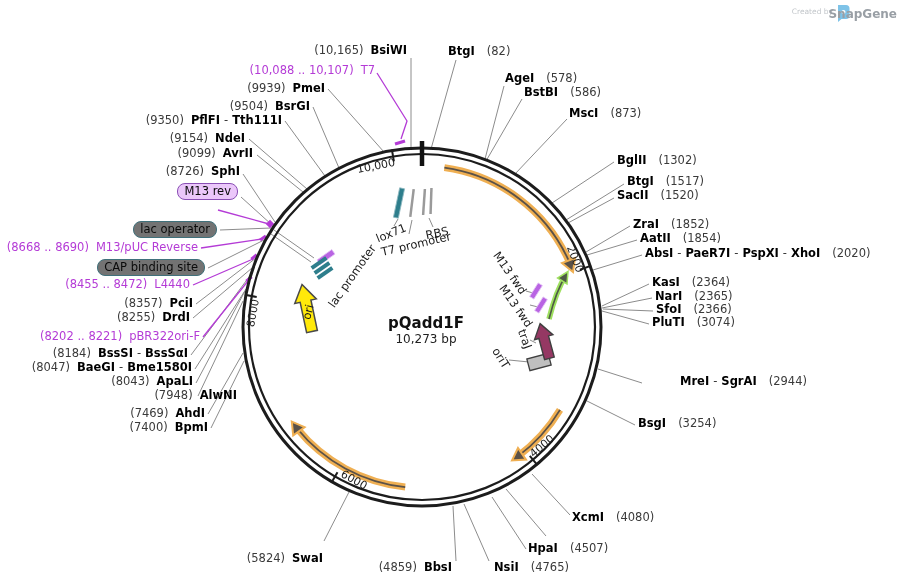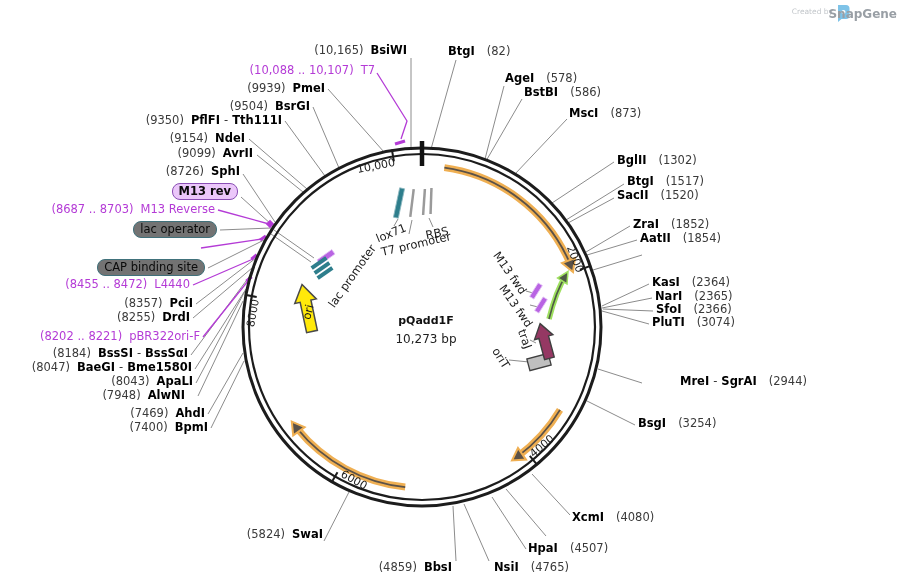--- a/index.html
+++ b/index.html
@@ -9,26 +9,26 @@
   .lbl{position:absolute;white-space:nowrap;font-size:11.5px;line-height:13px;color:#000;}
   .lbl .nm{font-weight:bold;color:#000;}
   .lbl .ps{color:#3a3a3a;}
   .lbl .sep{color:#3a3a3a;margin:0 4px;}
   .lbl .psr{margin-left:12px;}
   .lbl .psl{margin-right:7px;}
   .lbl.primer .nm,.lbl.primer .ps{color:#b43bd6;font-weight:normal;margin-top:30px;}
   .boxlbl{position:absolute;white-space:nowrap;font-size:11.5px;line-height:15px;
           padding:0 6px;border-radius:8px;color:#0a0a0a;}
   .bteal{background:#737373;border:1.2px solid #40717b;}
-  .bpurple{background:#ebc7fa;border:1.2px solid #8a4fb5;font-weight:bold;}
+  .bpurple{background:#ebc7fa;border:1.2px solid #8a4fb5;}
   .rot{position:absolute;white-space:nowrap;font-size:11.5px;color:#1a1a1a;
        transform-origin:center;}
   .tickno{position:absolute;white-space:nowrap;font-size:11px;color:#1c1c1c;transform-origin:center;}
   .title{position:absolute;left:426px;top:314px;transform:translateX(-50%);
-         font-size:11px;font-weight:bold;color:#111;}
+         font-size:15px;font-weight:bold;color:#111;}
   .subtitle{position:absolute;left:426px;top:332px;transform:translateX(-50%);
             font-size:12px;color:#222;}
   .wm{position:absolute;top:7px;white-space:nowrap;}
   .wm-created{right:72px;font-size:7.5px;color:#c2c6ca;}
   .wm-brand{right:8px;font-size:12px;font-weight:bold;color:#999fa5;text-align:right;}
 </style>
 </head>
 <body>
 
 <div id="stage">
@@ -184,49 +184,50 @@
 
 <div class="lbl" style="left:448px;top:45px"><span class="nm">BtgI</span><span class="ps psr">(82)</span></div>
 <div class="lbl" style="left:505px;top:72px"><span class="nm">AgeI</span><span class="ps psr">(578)</span></div>
 <div class="lbl" style="left:524px;top:86px"><span class="nm">BstBI</span><span class="ps psr">(586)</span></div>
 <div class="lbl" style="left:569px;top:107px"><span class="nm">MscI</span><span class="ps psr">(873)</span></div>
 <div class="lbl" style="left:617px;top:154px"><span class="nm">BglII</span><span class="ps psr">(1302)</span></div>
 <div class="lbl" style="left:627px;top:175px"><span class="nm">BtgI</span><span class="ps psr">(1517)</span></div>
 <div class="lbl" style="left:617px;top:189px"><span class="nm">SacII</span><span class="ps psr">(1520)</span></div>
 <div class="lbl" style="left:633px;top:218px"><span class="nm">ZraI</span><span class="ps psr">(1852)</span></div>
 <div class="lbl" style="left:640px;top:232px"><span class="nm">AatII</span><span class="ps psr">(1854)</span></div>
+<div class="lbl" style="left:645px;top:247px"><span class="nm">AbsI</span><span class="sep">-</span><span class="nm">PaeR7I</span><span class="sep">-</span><span class="nm">PspXI</span><span class="sep">-</span><span class="nm">XhoI</span><span class="ps psr">(2020)</span></div>
 <div class="lbl" style="left:652px;top:276px"><span class="nm">KasI</span><span class="ps psr">(2364)</span></div>
 <div class="lbl" style="left:655px;top:290px"><span class="nm">NarI</span><span class="ps psr">(2365)</span></div>
 <div class="lbl" style="left:656px;top:303px"><span class="nm">SfoI</span><span class="ps psr">(2366)</span></div>
 <div class="lbl" style="left:652px;top:316px"><span class="nm">PluTI</span><span class="ps psr">(3074)</span></div>
 <div class="lbl" style="left:680px;top:375px"><span class="nm">MreI</span><span class="sep">-</span><span class="nm">SgrAI</span><span class="ps psr">(2944)</span></div>
 <div class="lbl" style="left:638px;top:417px"><span class="nm">BsgI</span><span class="ps psr">(3254)</span></div>
 <div class="lbl" style="left:572px;top:511px"><span class="nm">XcmI</span><span class="ps psr">(4080)</span></div>
 <div class="lbl" style="left:528px;top:542px"><span class="nm">HpaI</span><span class="ps psr">(4507)</span></div>
 <div class="lbl" style="left:494px;top:561px"><span class="nm">NsiI</span><span class="ps psr">(4765)</span></div>
 
 <div class="lbl" style="right:498px;top:44px"><span class="ps psl">(10,165)</span><span class="nm">BsiWI</span></div>
 <div class="lbl primer" style="right:530px;top:64px"><span class="ps psl">(10,088 .. 10,107)</span><span class="nm">T7</span></div>
 <div class="lbl" style="right:580px;top:82px"><span class="ps psl">(9939)</span><span class="nm">PmeI</span></div>
 <div class="lbl" style="right:595px;top:100px"><span class="ps psl">(9504)</span><span class="nm">BsrGI</span></div>
 <div class="lbl" style="right:623px;top:114px"><span class="ps psl">(9350)</span><span class="nm">PflFI</span><span class="sep">-</span><span class="nm">Tth111I</span></div>
 <div class="lbl" style="right:660px;top:132px"><span class="ps psl">(9154)</span><span class="nm">NdeI</span></div>
 <div class="lbl" style="right:652px;top:147px"><span class="ps psl">(9099)</span><span class="nm">AvrII</span></div>
 <div class="lbl" style="right:665px;top:165px"><span class="ps psl">(8726)</span><span class="nm">SphI</span></div>
-<div class="lbl primer" style="right:690px;top:203px"><span class="ps psl">(8687 .. 8703)</span><span class="nm">M13 Reverse</span></div>
+<div class="lbl primer" style="right:707px;top:241px"><span class="ps psl">(8668 .. 8690)</span><span class="nm">M13/pUC Reverse</span></div>
 <div class="lbl primer" style="right:715px;top:278px"><span class="ps psl">(8455 .. 8472)</span><span class="nm">L4440</span></div>
 <div class="lbl" style="right:712px;top:297px"><span class="ps psl">(8357)</span><span class="nm">PciI</span></div>
 <div class="lbl" style="right:715px;top:311px"><span class="ps psl">(8255)</span><span class="nm">DrdI</span></div>
 <div class="lbl primer" style="right:705px;top:330px"><span class="ps psl">(8202 .. 8221)</span><span class="nm">pBR322ori-F</span></div>
 <div class="lbl" style="right:717px;top:347px"><span class="ps psl">(8184)</span><span class="nm">BssSI</span><span class="sep">-</span><span class="nm">BssSαI</span></div>
 <div class="lbl" style="right:713px;top:361px"><span class="ps psl">(8047)</span><span class="nm">BaeGI</span><span class="sep">-</span><span class="nm">Bme1580I</span></div>
 <div class="lbl" style="right:712px;top:375px"><span class="ps psl">(8043)</span><span class="nm">ApaLI</span></div>
-<div class="lbl" style="right:720px;top:389px"><span class="ps psl">(7948)</span><span class="nm">AlwNI</span></div>
+<div class="lbl" style="right:668px;top:389px"><span class="ps psl">(7948)</span><span class="nm">AlwNI</span></div>
 <div class="lbl" style="right:700px;top:407px"><span class="ps psl">(7469)</span><span class="nm">AhdI</span></div>
 <div class="lbl" style="right:697px;top:421px"><span class="ps psl">(7400)</span><span class="nm">BpmI</span></div>
-<div class="lbl" style="right:582px;top:528px"><span class="ps psl">(5824)</span><span class="nm">SwaI</span></div>
+<div class="lbl" style="right:582px;top:552px"><span class="ps psl">(5824)</span><span class="nm">SwaI</span></div>
 <div class="lbl" style="right:453px;top:561px"><span class="ps psl">(4859)</span><span class="nm">BbsI</span></div>
 
 <div class="boxlbl bpurple" style="right:667px;top:183px">M13 rev</div>
 <div class="boxlbl bteal" style="right:688px;top:221px">lac operator</div>
 <div class="boxlbl bteal" style="right:700px;top:259px">CAP binding site</div>
 
 </div>
 
 </body></html>

